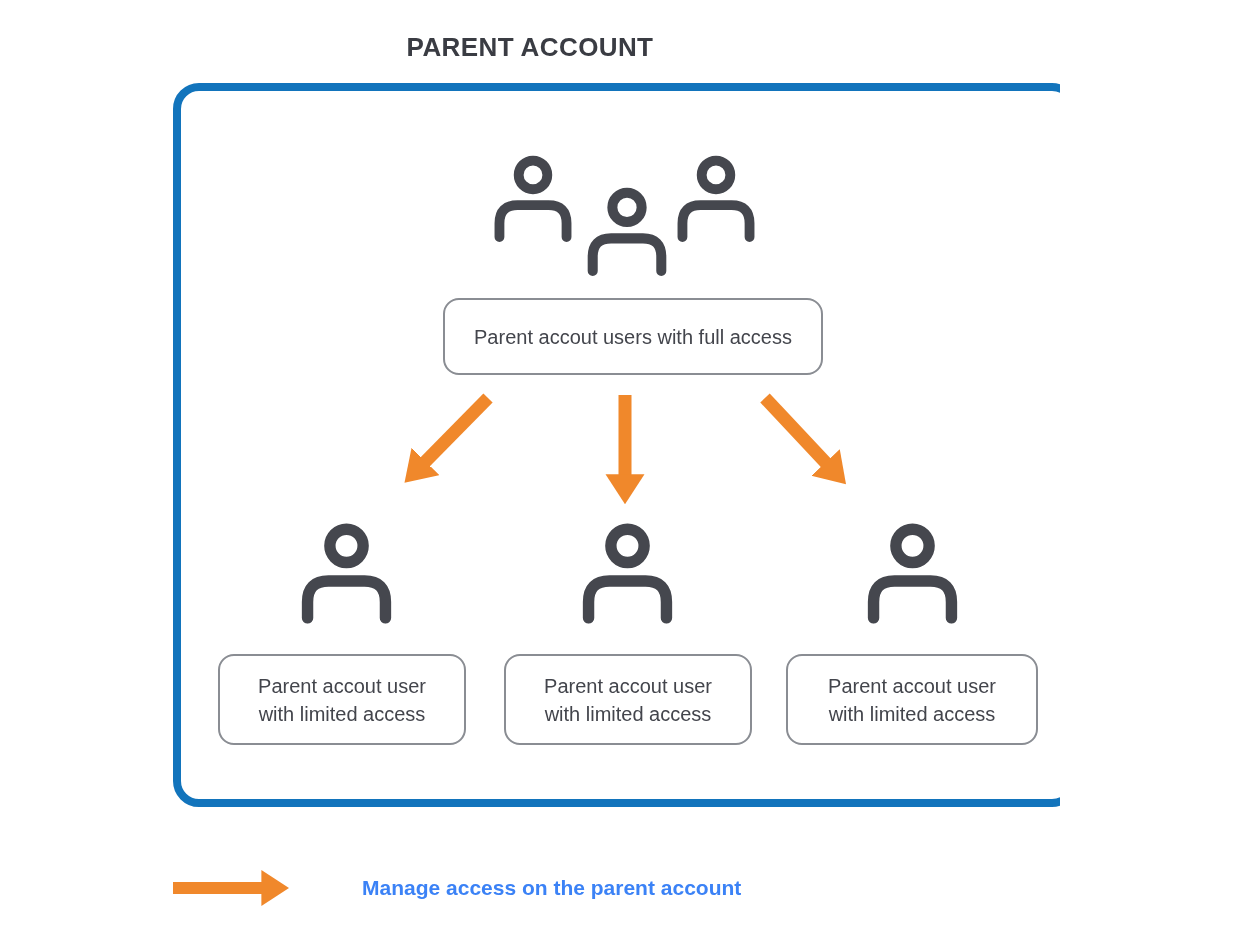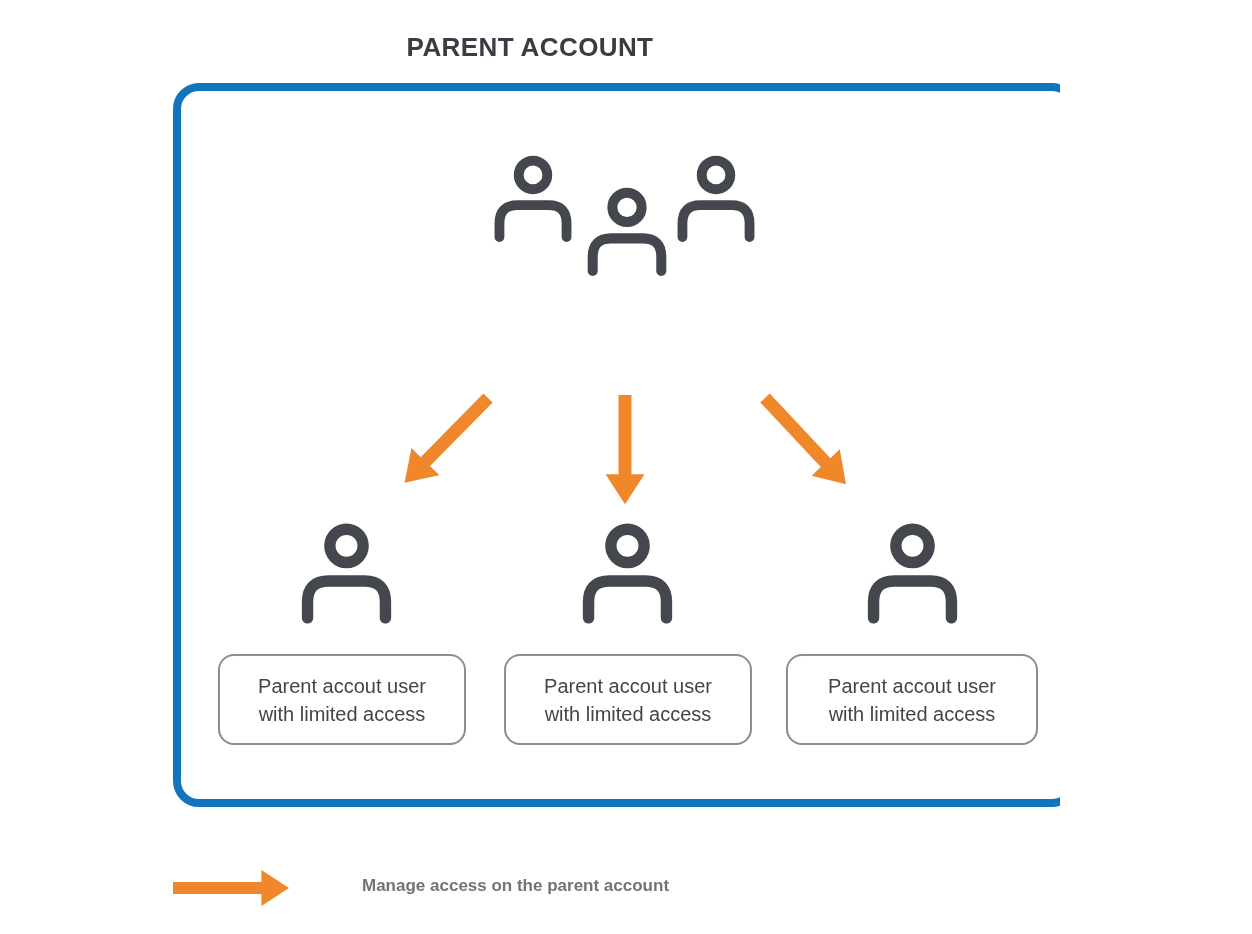--- a/index.html
+++ b/index.html
@@ -59,23 +59,23 @@
     width: 380px;
     height: 77px;
   }
   .limited-box-1 { left: 218px; top: 654px; width: 248px; height: 91px; }
   .limited-box-2 { left: 504px; top: 654px; width: 248px; height: 91px; }
   .limited-box-3 { left: 786px; top: 654px; width: 252px; height: 91px; }
   .legend-label {
     position: absolute;
     left: 362px;
     top: 876px;
-    font-size: 17px;
+    font-size: 21px;
     font-weight: 700;
-    color: #737373;
+    color: #3b82f6;
   }
   svg { display: block; }
   .defs-store { position: absolute; width: 0; height: 0; }
 </style>
 </head>
 <body>
 
 <div class="canvas">
 
   <svg class="defs-store" aria-hidden="true">
@@ -90,20 +90,23 @@
   <div class="diagram-title">PARENT ACCOUNT</div>
 
   <div class="parent-account-box"></div>
 
   <svg class="abs" style="left:487px; top:150px;" width="280" height="140" viewBox="0 0 280 140">
     <use href="#person-sym" x="5" y="2" width="82" height="90"></use>
     <use href="#person-sym" x="188" y="2" width="82" height="90"></use>
     <use href="#person-sym" x="98" y="34" width="84" height="92"></use>
   </svg>
 
+  <div class="label-box full-access-box">
+    <span>Parent accout users with full access</span>
+  </div>
 
   <svg class="abs" style="left:380px; top:388px;" width="500" height="125" viewBox="0 0 500 125">
     <defs>
       <marker id="ah-orange" markerWidth="2.4" markerHeight="3.2" refX="0.05" refY="1.5" orient="auto">
         <path d="M0,0 L2.3,1.5 L0,3 Z" fill="#F0882B"></path>
       </marker>
     </defs>
     <line x1="108" y1="10" x2="45" y2="74" stroke="#F0882B" stroke-width="13" marker-end="url(#ah-orange)"></line>
     <line x1="245" y1="7" x2="245" y2="87" stroke="#F0882B" stroke-width="13" marker-end="url(#ah-orange)"></line>
     <line x1="385" y1="10" x2="446" y2="75" stroke="#F0882B" stroke-width="13" marker-end="url(#ah-orange)"></line>

